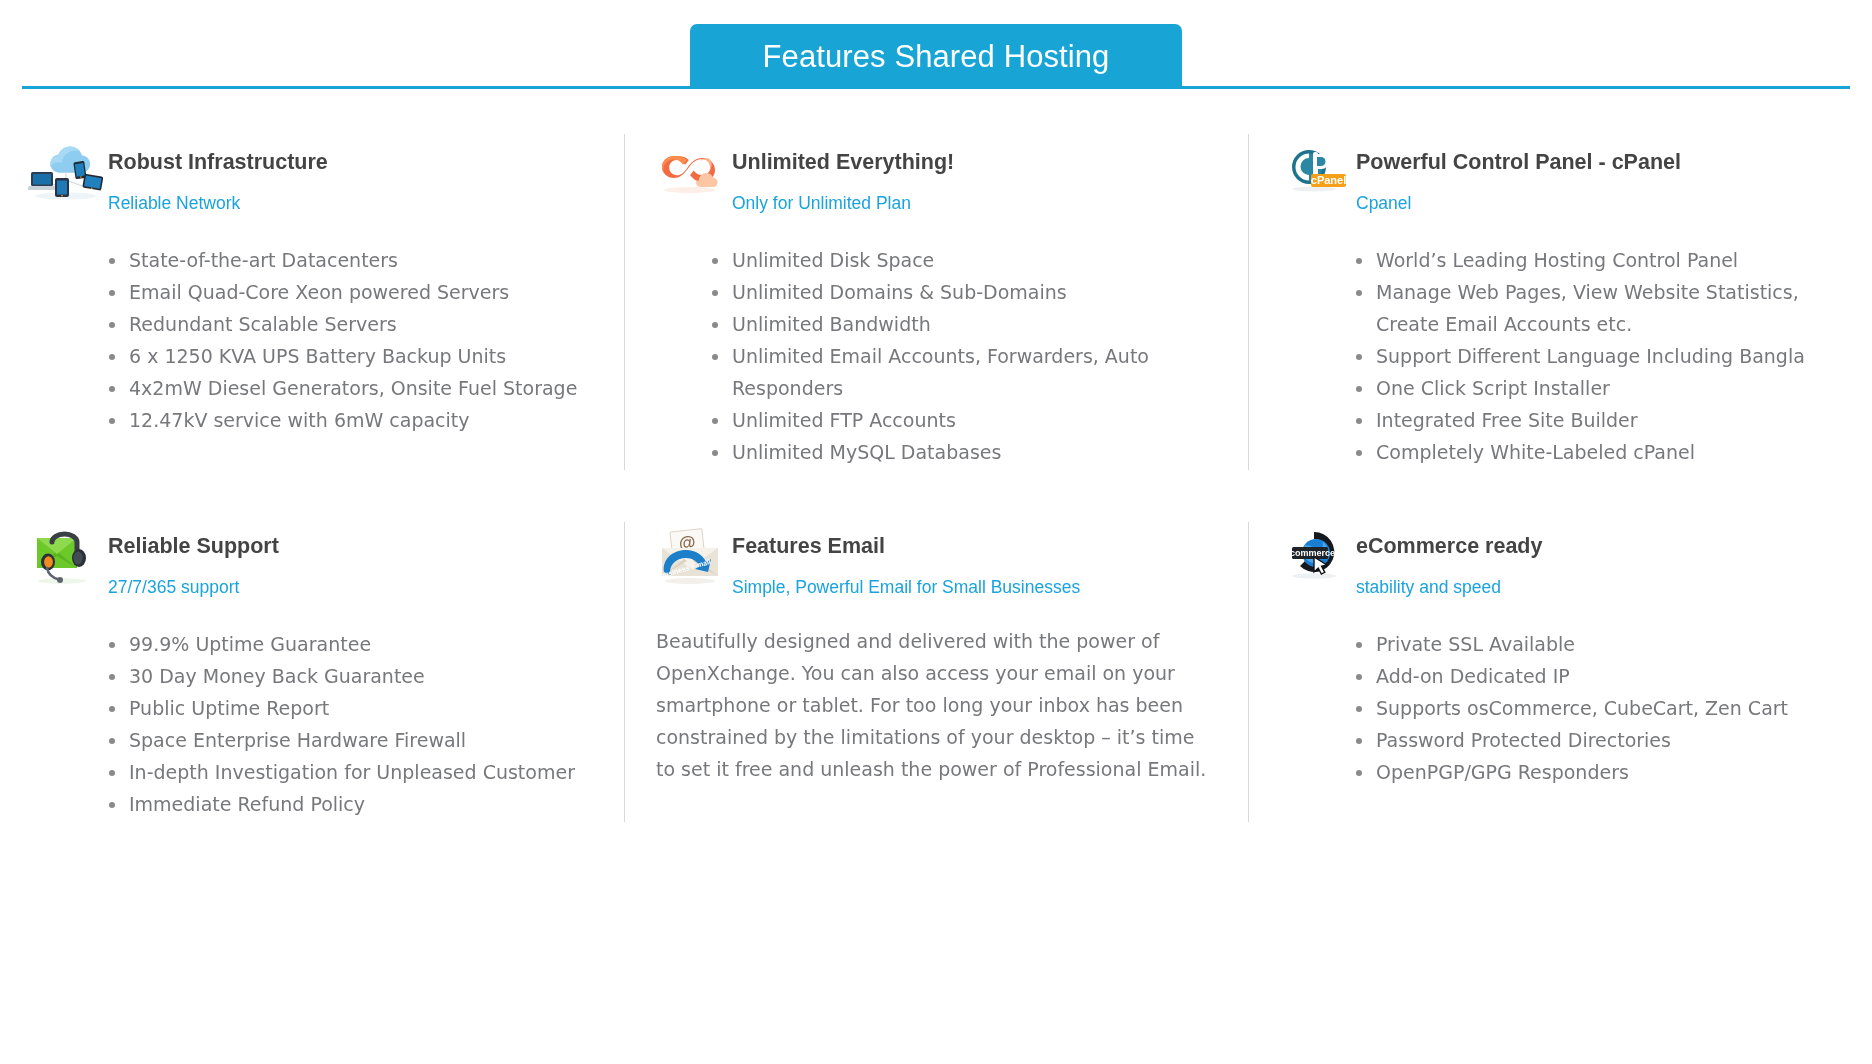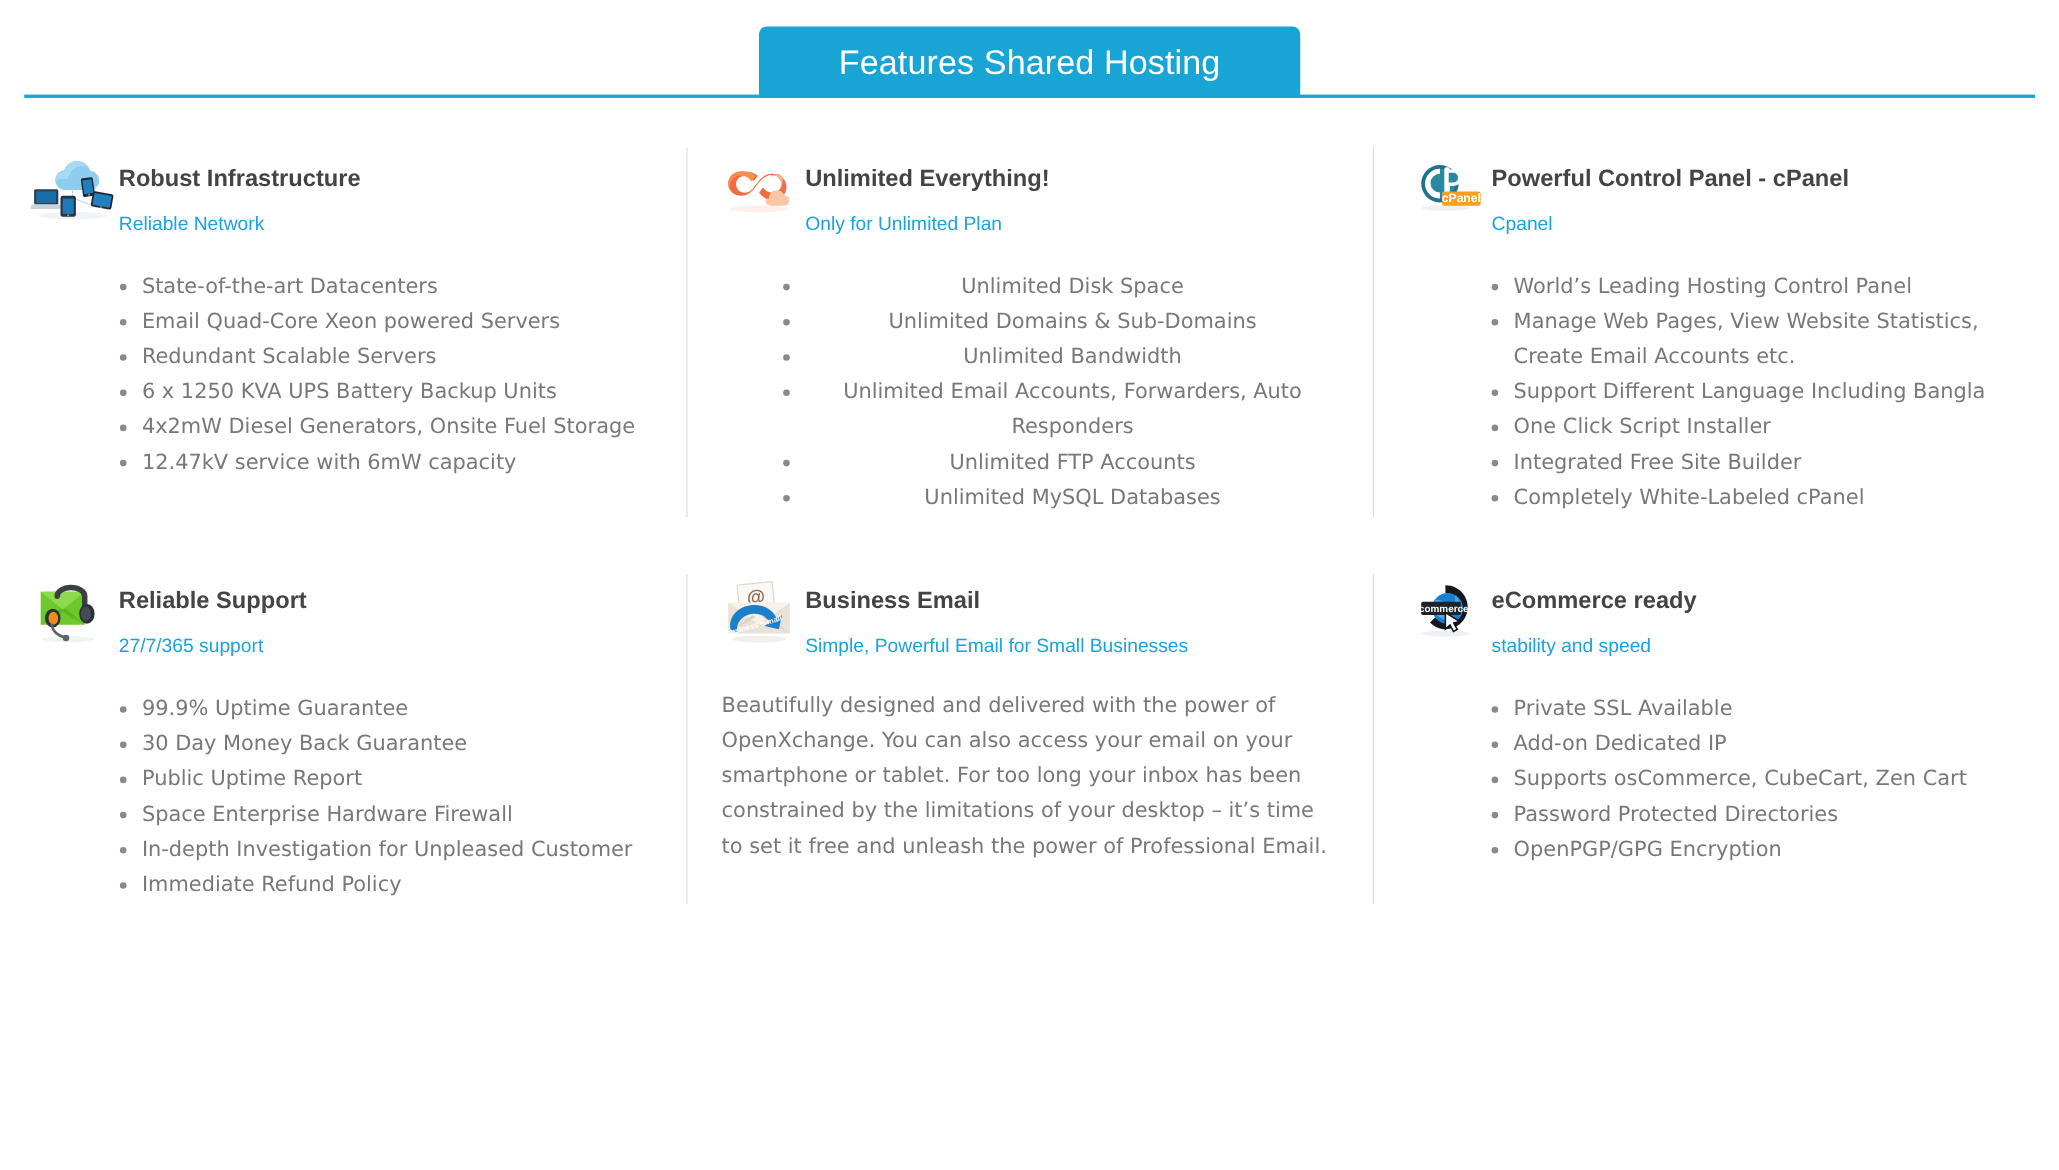--- a/index.html
+++ b/index.html
@@ -140,21 +140,21 @@
 
   p.feature-para {
     margin: 27px 0 0 0;
     padding-left: 9px;
     padding-right: 10px;
     font-size: 19px;
     color: #77787b;
     line-height: 32px;
     font-family: "DejaVu Sans", sans-serif;
   }
-  .col2 ul.feature-list { padding-left: 62px; text-align: center; }
+  .col2 ul.feature-list { padding-left: 62px; }
   .col2 p.feature-para { padding-left: 8px; }
   .col3 ul.feature-list { padding-left: 82px; }
 </style>
 </head>
 <body>
 
 <div class="page">
 
   <div class="header-wrap">
     <div class="header-rule"></div>
@@ -320,21 +320,21 @@
             </g>
             <path d="M10 20h56v28H10z" fill="#e9e2d6"></path>
             <path d="M10 20l28 20 28-20z" fill="#f6f2ea"></path>
             <path d="M10 48l22-17 3 2L10 48z" fill="#dcd3c3"></path>
             <path d="M66 48L44 31l-3 2 25 15z" fill="#d5cbba"></path>
             <path d="M12 44c-2-12 8-22 22-22 10 0 17 5 20 12l5-3-3 13-13-3 5-3c-3-5-8-8-14-8-9 0-16 6-16 14 0 0 .2 2 .5 3z" fill="#1d7fc9"></path>
             <text x="34" y="43" font-family="Liberation Sans, sans-serif" font-size="7" font-weight="bold" fill="#ffffff" text-anchor="middle" transform="rotate(-16 34 43)">business e-mail</text>
           </svg>
         </div>
         <div class="head-text">
-          <div class="feature-title">Business Email</div>
+          <div class="feature-title">Features Email</div>
           <a class="feature-sub" href="#">Simple, Powerful Email for Small Businesses</a>
         </div>
       </div>
       <p class="feature-para">Beautifully designed and delivered with the power of OpenXchange. You can also access your email on your smartphone or tablet. For too long your inbox has been constrained by the limitations of your desktop – it’s time to set it free and unleash the power of Professional Email.</p>
     </div>
 
     <div class="cell col3 has-left-divider">
       <div class="feature-head">
         <div class="icon-box">
           <svg width="72" height="54" viewBox="0 0 72 54">
@@ -351,18 +351,18 @@
         <div class="head-text">
           <div class="feature-title">eCommerce ready</div>
           <a class="feature-sub" href="#">stability and speed</a>
         </div>
       </div>
       <ul class="feature-list">
         <li>Private SSL Available</li>
         <li>Add-on Dedicated IP</li>
         <li>Supports osCommerce, CubeCart, Zen Cart</li>
         <li>Password Protected Directories</li>
-        <li>OpenPGP/GPG Encryption</li>
+        <li>OpenPGP/GPG Responders</li>
       </ul>
     </div>
   </div>
 
 </div>
 
 </body></html>

